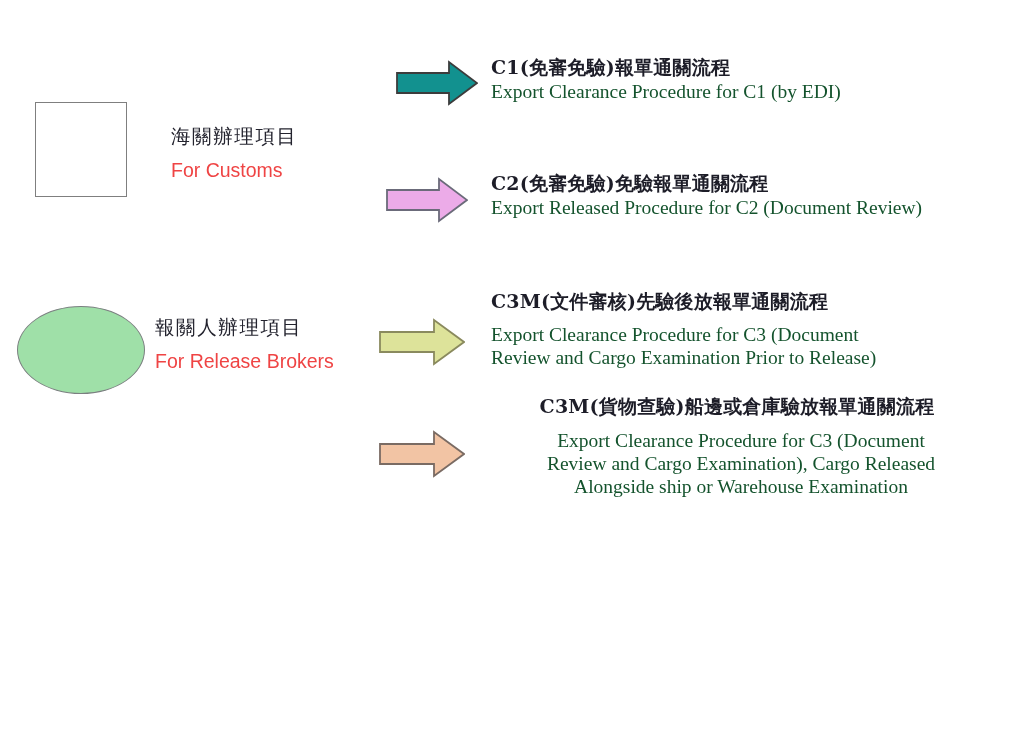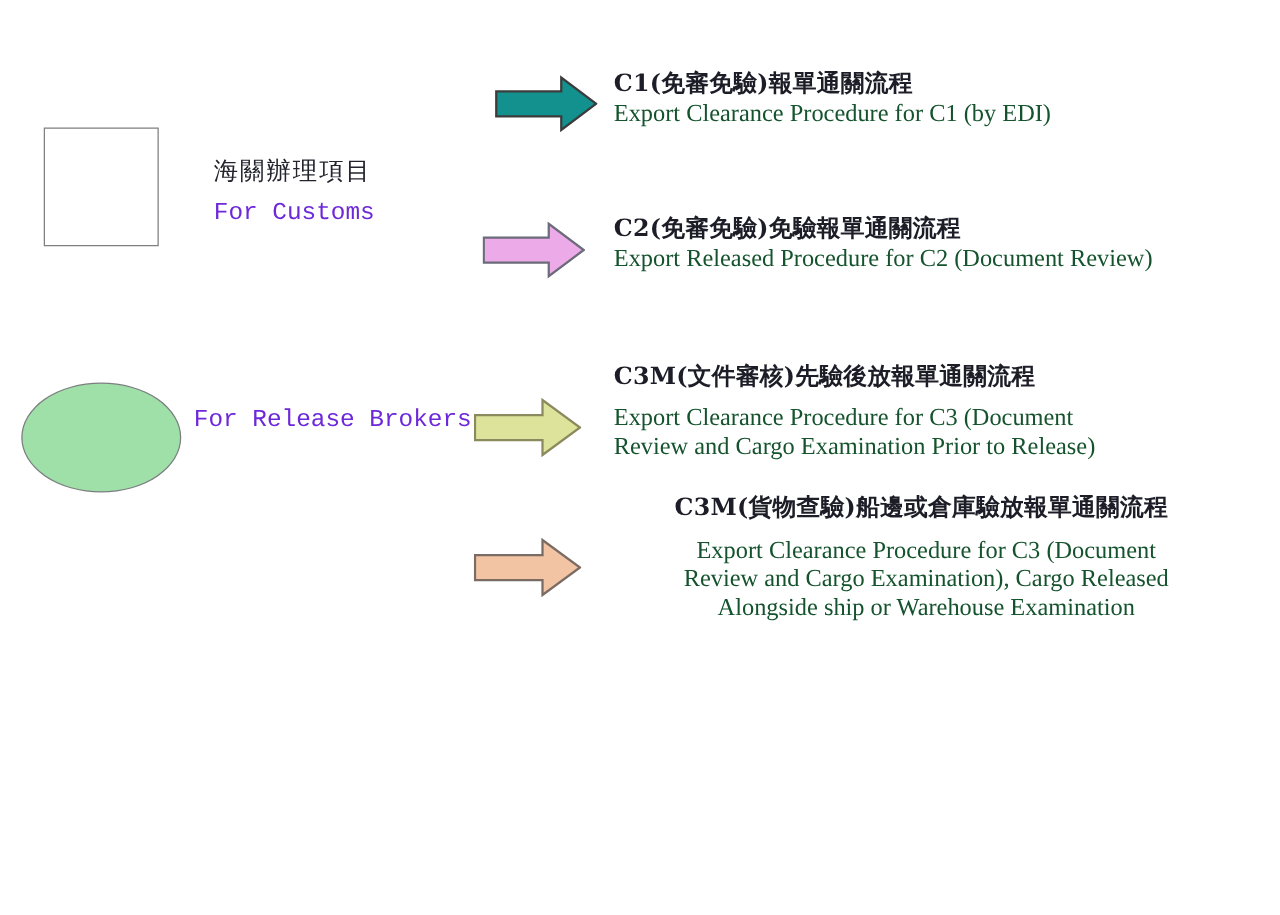--- a/index.html
+++ b/index.html
@@ -52,23 +52,23 @@
   .legend-label .cjk {
     display: block;
     font-family: "DejaVu Serif", "DejaVu Sans", serif;
     font-size: 19.5px;
     letter-spacing: 1.6px;
     color: #23232e;
     line-height: 1.3;
   }
   .legend-label .en {
     display: block;
-    font-family: Liberation Mono, monospace;
+    font-family: Liberation Sans, sans-serif;
     font-size: 19.5px;
-    color: #6d28d9;
+    color: #ef4444;
     line-height: 1.45;
     margin-top: 7px;
   }
   #legend-customs-label { left: 155px; top: 124px; margin-left: 16px; }
   #legend-brokers-label { left: 155px; top: 315px; }
 
   
   .arrow {
     position: absolute;
     display: block;
@@ -118,20 +118,21 @@
   <div class="legend-square"></div>
 
   <div class="legend-label" id="legend-customs-label">
     <span class="cjk">海關辦理項目</span>
     <span class="en">For Customs</span>
   </div>
 
   <div class="legend-ellipse"></div>
 
   <div class="legend-label" id="legend-brokers-label">
+    <span class="cjk">報關人辦理項目</span>
     <span class="en">For Release Brokers</span>
   </div>
 
   <div class="arrow" style="left:396px; top:60px;">
     <svg width="82" height="46" viewBox="0 0 82 46">
       <polygon points="1,13 53,13 53,2 81,23 53,44 53,33 1,33" fill="#12918f" stroke="#3c3c3c" stroke-width="1.8" stroke-linejoin="miter"></polygon>
     </svg>
   </div>
 
   <div class="arrow" style="left:386px; top:177px;">

